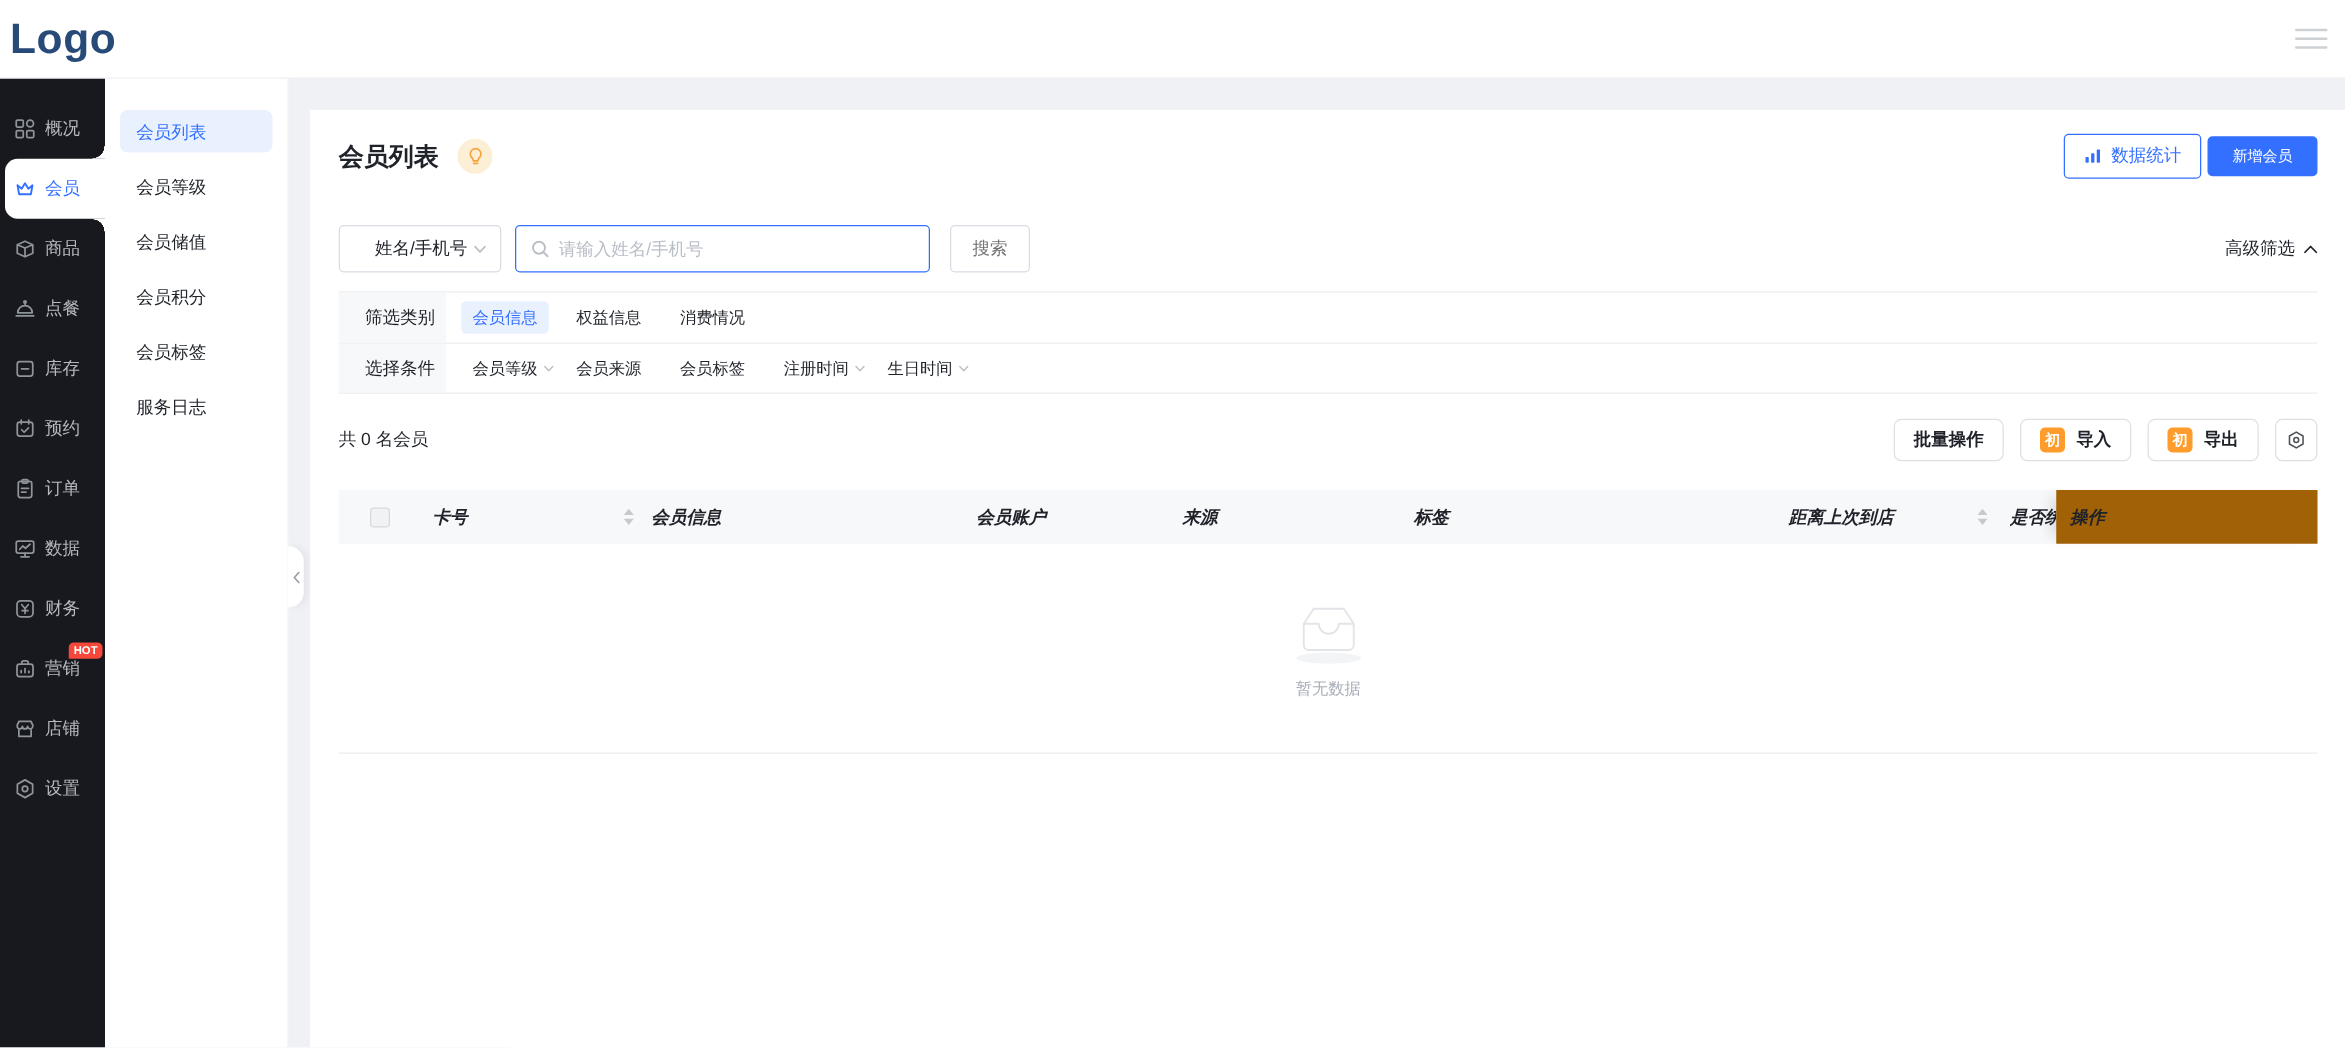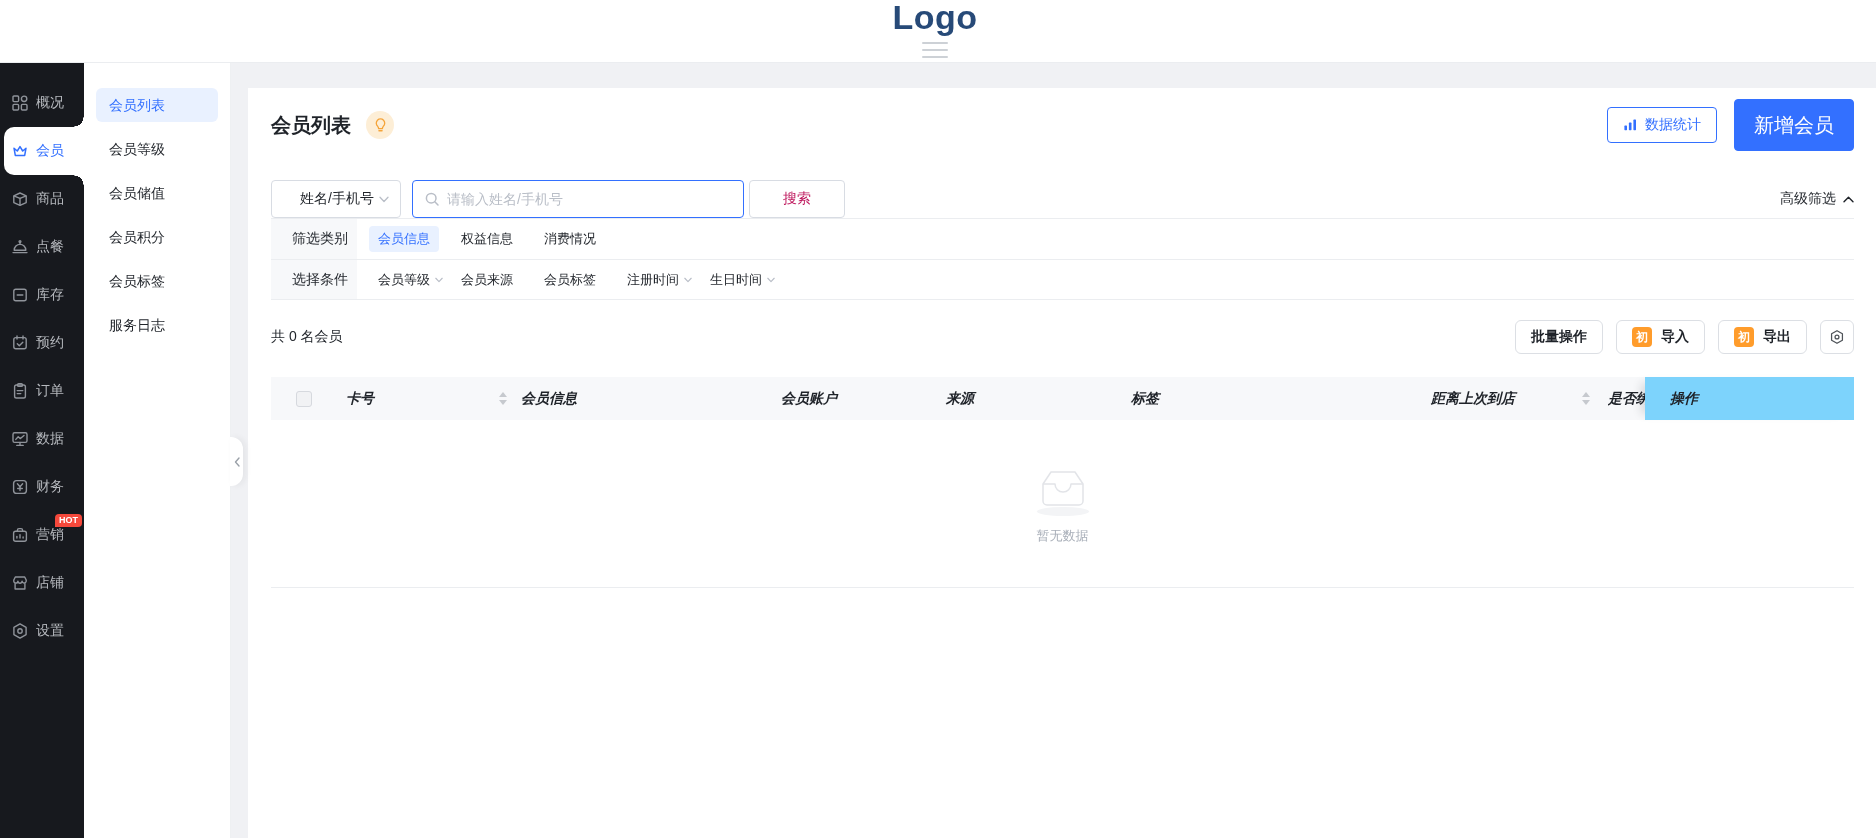--- a/index.html
+++ b/index.html
@@ -1,20 +1,20 @@
 <!DOCTYPE html>
 <html><head>
 <meta charset="utf-8">
 <style>
   * { margin:0; padding:0; box-sizing:border-box; }
   html,body { width:1876px; height:838px; overflow:hidden; }
   body { font-family:"Liberation Sans","DejaVu Sans",sans-serif; background:#f0f1f4; color:#1f2329; font-size:14px; }
 
   
-  .topbar { height:63px; background:#fff; border-bottom:1px solid #ebedf0; display:flex; align-items:center; justify-content:space-between; padding:0 14px 0 8px;flex-direction:column; }
+  .topbar { height:63px; background:#fff; border-bottom:1px solid #ebedf0; display:flex; align-items:center; justify-content:space-between; padding:0 14px 0 8px; }
   .logo { font-size:34px; font-weight:700; color:#274a78; line-height:1; letter-spacing:0.5px; }
   .hamburger { width:26px; display:flex; flex-direction:column; gap:5px; cursor:pointer; padding:4px 0; }
   .hamburger span { display:block; height:2px; background:#cdd1d6; border-radius:1px; }
 
   
   .app { display:flex; height:775px; }
 
   .primary-nav { width:84px; background:#17191e; padding-top:16px; position:relative; z-index:2; flex:none; }
   .pnav-item { height:48px; display:flex; align-items:center; gap:7px; padding-left:10px; color:#b6b9be; font-size:14px; cursor:pointer; position:relative; }
   .pnav-item .nav-icon { width:19px; height:19px; color:#8f939a; display:flex; align-items:center; justify-content:center; flex:none; }
@@ -34,33 +34,33 @@
   .main { flex:1; padding:25px 0 0 17px; min-width:0; }
   .card { background:#fff; height:100%; padding:16px 22px 0 23px; }
 
   
   .title-row { display:flex; align-items:center; height:42px; }
   .page-title { font-size:20px; font-weight:700; color:#1f2329; }
   .bulb-wrap { width:28px; height:28px; border-radius:50%; background:#fdeed6; margin-left:15px; display:flex; align-items:center; justify-content:center; cursor:pointer; }
   .head-actions { margin-left:auto; display:flex; align-items:center; }
   .btn { cursor:pointer; font-family:inherit; }
   .btn-stats { height:36px; padding:0 15px; background:#fff; border:1px solid #3370ff; color:#3370ff; border-radius:4px; font-size:14px; display:flex; align-items:center; gap:7px; }
-  .btn-add { height:52px; padding:0 19px; background:#3370ff; border:1px solid #3370ff; color:#fff; border-radius:4px; font-size:20px; margin-left:17px; }
+  .btn-add { height:32px; padding:0 19px; background:#3370ff; border:1px solid #3370ff; color:#fff; border-radius:4px; font-size:12px; margin-left:5px; }
 
   
   .search-row { margin-top:34px; display:flex; align-items:center; }
   .field-select { width:130px; height:38px; border:1px solid #d8dce3; border-radius:4px; display:flex; align-items:center; justify-content:space-between; padding:0 11px 0 28px; cursor:pointer; background:#fff; }
   .search-box { width:332px; height:38px; border:1px solid #3370ff; border-radius:4px; margin-left:11px; display:flex; align-items:center; gap:7px; padding:16px 11px; background:#fff; }
   .search-box input { border:none; outline:none; flex:1; font-size:14px; font-family:inherit; color:#1f2329; background:transparent; }
   .search-box input::placeholder { color:#b9bec7; }
-  .btn-search { width:96px; height:38px; margin-left:5px; background:#fff; border:1px solid #d8dce3; border-radius:4px; font-size:14px; color:#be185d; }
+  .btn-search { width:64px; height:38px; margin-left:16px; background:#fff; border:1px solid #d8dce3; border-radius:4px; font-size:14px; color:#737373; }
   .advanced { margin-left:auto; display:flex; align-items:center; gap:7px; cursor:pointer; color:#1f2329; }
 
   
-  .filter-panel { margin-top:0; border-top:1px solid #ebedf0; border-bottom:1px solid #ebedf0; }
+  .filter-panel { margin-top:15px; border-top:1px solid #ebedf0; border-bottom:1px solid #ebedf0; }
   .f-row { display:flex; align-items:stretch; height:40px; }
   .f-row + .f-row { border-top:1px solid #ebedf0; }
   .f-label { width:86px; flex:none; background:#f7f8fa; display:flex; align-items:center; padding-left:21px; color:#1f2329; }
   .f-items { display:flex; align-items:center; padding-left:12px; }
   .f-slot { width:83px; flex:none; display:flex; align-items:center; font-size:13px; color:#1f2329; }
   .f-slot .tab { padding:4px 9px; border-radius:4px; cursor:pointer; white-space:nowrap; }
   .f-slot .tab.active { background:#e9f1ff; color:#3370ff; }
   .f-slot .cond { display:flex; align-items:center; gap:5px; padding-left:9px; cursor:pointer; white-space:nowrap; }
   .chev { color:#b9bec7; display:flex; }
 
@@ -75,21 +75,21 @@
   
   .table { margin-top:23px; }
   .thead { display:flex; align-items:stretch; height:43px; background:#f7f8fa; font-weight:700; color:#1f2329; }
   .th { display:flex; align-items:center; flex:none;font-style:italic; }
   .th-check { width:75px; padding-left:25px; }
   .checkbox { width:16px; height:16px; border:1px solid #d6d9de; background:#f1f2f4; border-radius:3px; cursor:pointer; }
   .th-c0 { width:175px; justify-content:space-between; padding-right:14px; }
   .th-c1 { width:260px; } .th-c2 { width:165px; } .th-c3 { width:185px; } .th-c4 { width:300px; }
   .th-c5 { width:177px; justify-content:space-between; padding-right:18px; }
   .th-c6 { width:37px; overflow:hidden; white-space:nowrap; }
-  .th-c7 { flex:1; padding-left:25px; background:#7dd3fc; box-shadow:-10px 0 10px -6px rgba(31,35,41,.14); position:relative; }
+  .th-c7 { flex:1; padding-left:11px; background:#a16207; box-shadow:-10px 0 10px -6px rgba(31,35,41,.14); position:relative; }
   .sorter { display:flex; flex-direction:column; gap:3px; cursor:pointer; }
   .sorter i { display:block; width:0; height:0; border-left:4px solid transparent; border-right:4px solid transparent; }
   .sorter .up { border-bottom:5px solid #c6c9ce; }
   .sorter .dn { border-top:5px solid #c6c9ce; }
   .tbody { height:168px; border-bottom:1px solid #ebedf0; display:flex; flex-direction:column; align-items:center; justify-content:center; }
   .empty-text { margin-top:10px; color:#a8aeb8; font-size:13px; }
 </style>
 </head>
 <body>
 

